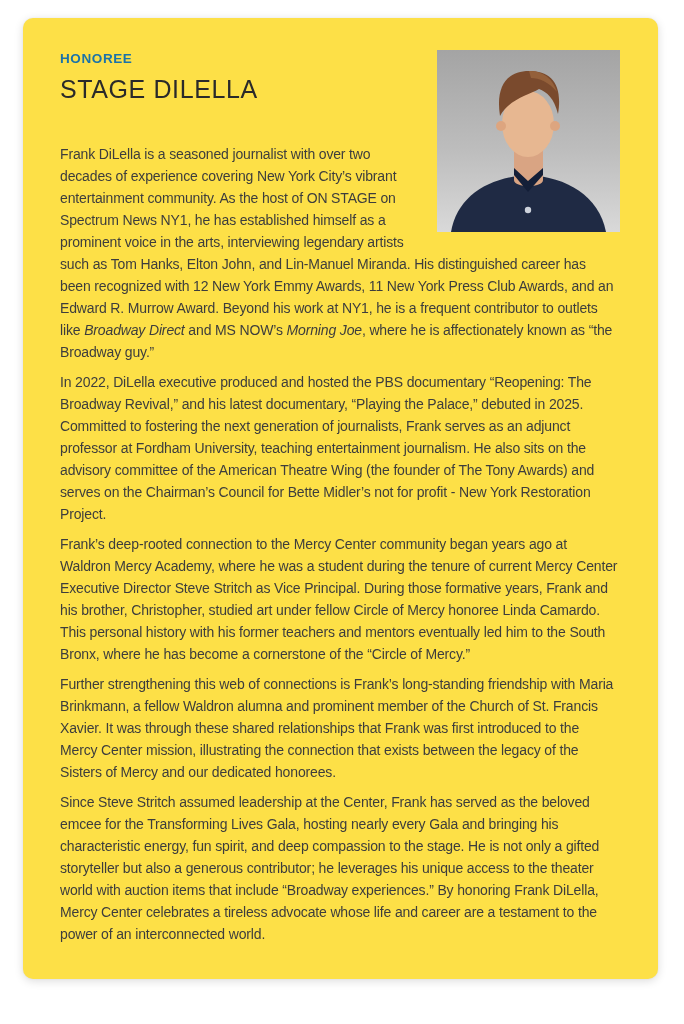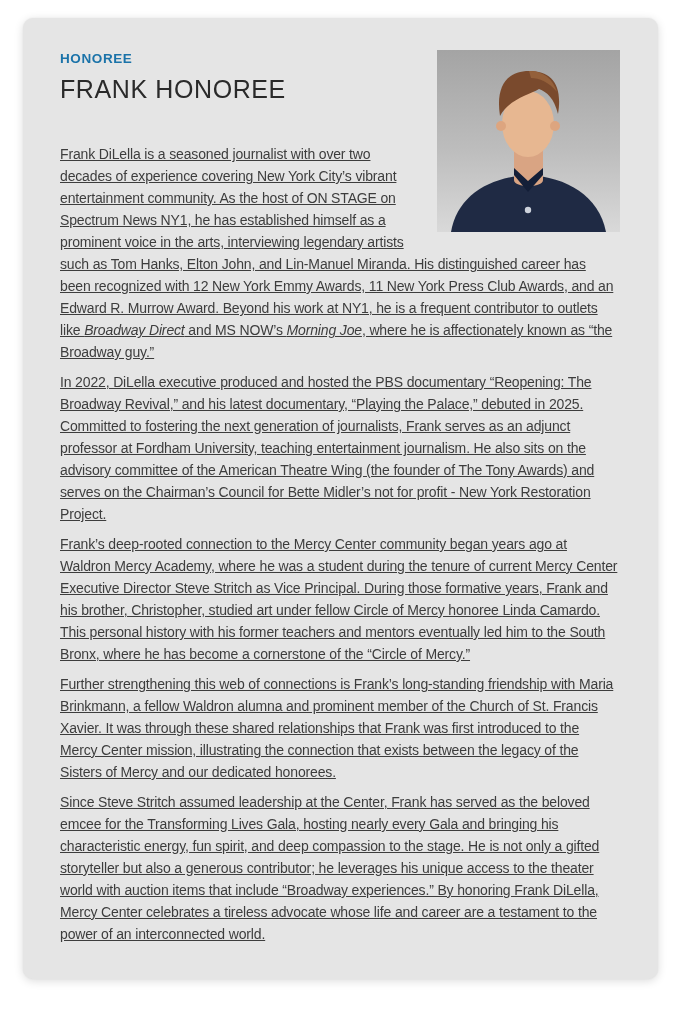--- a/index.html
+++ b/index.html
@@ -15,21 +15,21 @@
     overflow: hidden;
     font-family: "Liberation Sans", sans-serif;
   }
   .card {
     position: absolute;
     left: 23px;
     top: 18px;
     width: 635px;
     min-height: 957px;
     box-sizing: border-box;
-    background: #e5e5e5;
+    background: #fde047;
     border-radius: 10px;
     box-shadow: 0 2px 10px rgba(0,0,0,0.14), 0 0 2px rgba(0,0,0,0.06);
     padding: 32px 38px 18px 37px;
   }
   .photo {
     float: right;
     width: 183px;
     height: 182px;
     margin: 0 0 16px 18px;
     display: block;
@@ -50,21 +50,20 @@
     line-height: 31px;
     margin: 0 0 38px 0;
   }
   .bio-p {
     font-size: 14px;
     letter-spacing: -0.15px;
     line-height: 22px;
     color: #3d3d3d;
     margin: 0 0 8px 0;
     text-align: left;
-    text-decoration: underline;
   }
   .bio-p:last-child { margin-bottom: 16px; }
   .bio-p em { font-style: italic; }
 </style>
 </head>
 <body>
 
 <div class="page">
   <div class="card">
 
@@ -90,21 +89,21 @@
 
       <path d="M63 66 C58 34 72 21 92 21 C114 21 126 34 121 64 C117 48 110 42 102 39 C92 45 72 49 63 66 Z" fill="#7a4a2d"></path>
       <path d="M92 21 C104 20 116 28 120 42 C112 32 102 28 94 28 Z" fill="#94603a"></path>
 
       <path d="M77 125 L91 142 L106 125 L106 118 L91 131 L77 118 Z" fill="#141f38"></path>
 
       <circle cx="91" cy="160" r="3.2" fill="#cdd2dc"></circle>
     </svg>
 
     <div class="eyebrow">HONOREE</div>
-    <h1 class="name">FRANK HONOREE</h1>
+    <h1 class="name">STAGE DILELLA</h1>
 
     <div>
         <p class="bio-p"><span>Frank DiLella is a seasoned journalist with over two decades of experience covering New York City’s vibrant entertainment community. As the host of ON STAGE on Spectrum News NY1, he has established himself as a prominent voice in the arts, interviewing legendary artists such as Tom Hanks, Elton John, and Lin-Manuel Miranda. His distinguished career has been recognized with 12 New York Emmy Awards, 11 New York Press Club Awards, and an Edward R. Murrow Award. Beyond his work at NY1, he is a frequent contributor to outlets like </span><em>Broadway Direct</em><span> and MS NOW’s </span><em>Morning Joe</em><span>, where he is affectionately known as “the Broadway guy.”</span></p>
         <p class="bio-p"><span>In 2022, DiLella executive produced and hosted the PBS documentary “Reopening: The Broadway Revival,” and his latest documentary, “Playing the Palace,” debuted in 2025. Committed to fostering the next generation of journalists, Frank serves as an adjunct professor at Fordham University, teaching entertainment journalism. He also sits on the advisory committee of the American Theatre Wing (the founder of The Tony Awards) and serves on the Chairman’s Council for Bette Midler’s not for profit - New York Restoration Project.</span></p>
         <p class="bio-p"><span>Frank’s deep-rooted connection to the Mercy Center community began years ago at Waldron Mercy Academy, where he was a student during the tenure of current Mercy Center Executive Director Steve Stritch as Vice Principal. During those formative years, Frank and his brother, Christopher, studied art under fellow Circle of Mercy honoree Linda Camardo. This personal history with his former teachers and mentors eventually led him to the South Bronx, where he has become a cornerstone of the “Circle of Mercy.”</span></p>
         <p class="bio-p"><span>Further strengthening this web of connections is Frank’s long-standing friendship with Maria Brinkmann, a fellow Waldron alumna and prominent member of the Church of St. Francis Xavier. It was through these shared relationships that Frank was first introduced to the Mercy Center mission, illustrating the connection that exists between the legacy of the Sisters of Mercy and our dedicated honorees.</span></p>
         <p class="bio-p"><span>Since Steve Stritch assumed leadership at the Center, Frank has served as the beloved emcee for the Transforming Lives Gala, hosting nearly every Gala and bringing his characteristic energy, fun spirit, and deep compassion to the stage. He is not only a gifted storyteller but also a generous contributor; he leverages his unique access to the theater world with auction items that include “Broadway experiences.” By honoring Frank DiLella, Mercy Center celebrates a tireless advocate whose life and career are a testament to the power of an interconnected world.</span></p>
       </div>
 
   </div>

